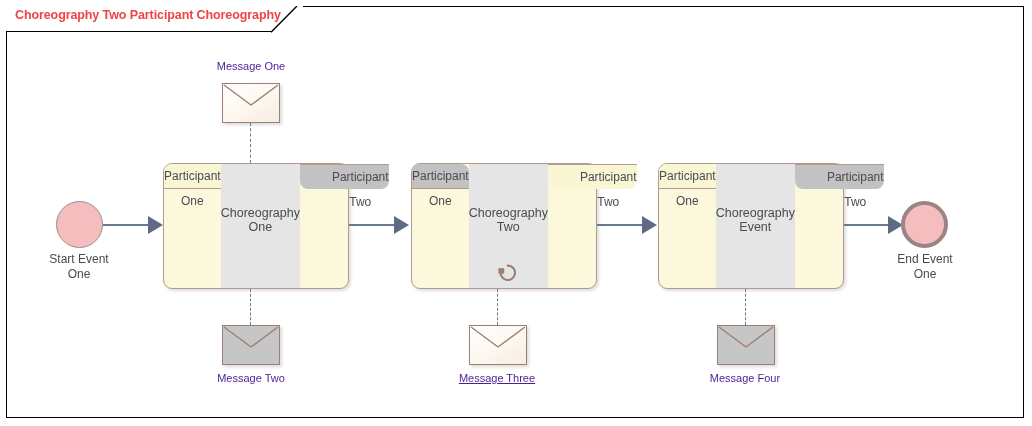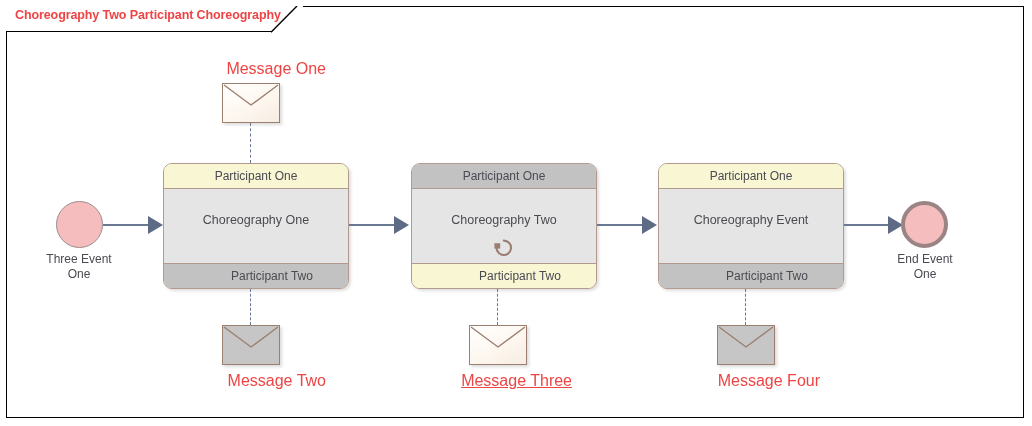--- a/index.html
+++ b/index.html
@@ -101,21 +101,21 @@
     position: absolute;
     top: 163px;
     width: 186px;
     height: 126px;
     box-sizing: border-box;
     border: 1.2px solid #b29a8e;
     border-radius: 9px;
     background: #fbf8dc;
     box-shadow: 2px 2px 3px rgba(0,0,0,0.13);
     display: flex;
-    flex-direction: column;
+    flex-direction: row;
   }
   .band {
     height: 25px;
     line-height: 25px;
     text-align: center;
     font-size: 12px;
     color: #4a4a52;
     box-sizing: border-box;
     flex: 0 0 25px;
   }
@@ -164,23 +164,23 @@
     border: 1.4px solid #9b7f71;
     box-shadow: 2px 2px 3px rgba(0,0,0,0.14);
     overflow: hidden;
   }
   .envelope.white { background: linear-gradient(150deg,#ffffff 0%, #fdf6ee 60%, #f6ece2 100%); }
   .envelope.gray  { background: #c6c6c6; }
   .envelope svg { display:block; }
   .msg-label {
     position: absolute;
     width: 150px;
-    text-align: right;
-    font-size: 16px;
-    color: #ef4444;
+    text-align: center;
+    font-size: 11px;
+    color: #4c1d95;
   }
 
   
   .seq-line {
     position: absolute;
     height: 1.6px;
     background: #6b7894;
   }
   .arrowhead {
     position: absolute;
@@ -208,21 +208,21 @@
     <svg width="32" height="27" viewBox="0 0 32 27">
       <path d="M0,27 L26,0 L32,0 L32,27 Z" fill="#ffffff" stroke="none"></path>
       <path d="M0,26.3 L26,0" stroke="#000000" stroke-width="1.4" fill="none"></path>
       <path d="M26,0.7 L32,0.7" stroke="#000000" stroke-width="0" fill="none"></path>
     </svg>
   </div>
   <div class="title-text">Choreography Two Participant Choreography</div>
 
   <div class="event start"></div>
   <div class="event-label" style="left:14px; top:252px;">
-    <div>Three Event</div>
+    <div>Start Event</div>
     <div>One</div>
   </div>
 
   <div class="seq-line" style="left:103px; top:224px; width:46px;"></div>
   <div class="arrowhead" style="left:148px; top:216px;"></div>
 
   <div class="choreo" style="left:163px;">
     <div class="band top cream">Participant One</div>
     <div class="choreo-body">
       <span class="choreo-name">Choreography One</span>

